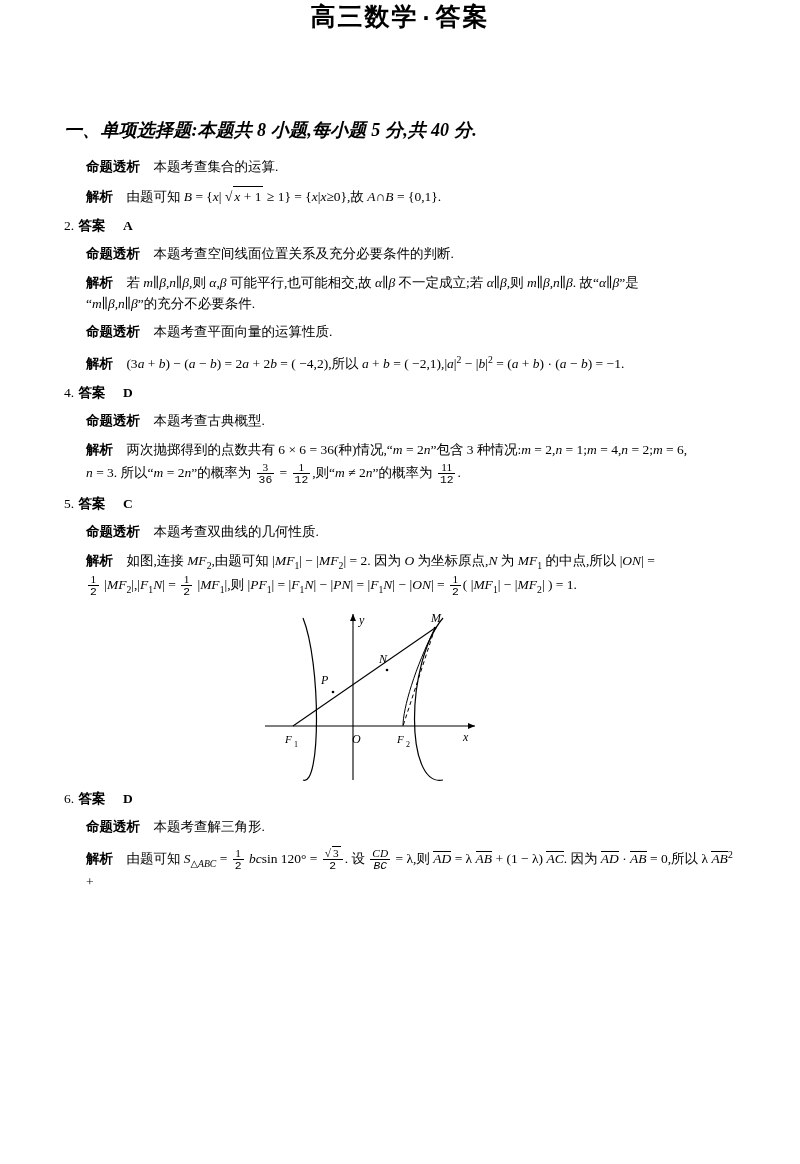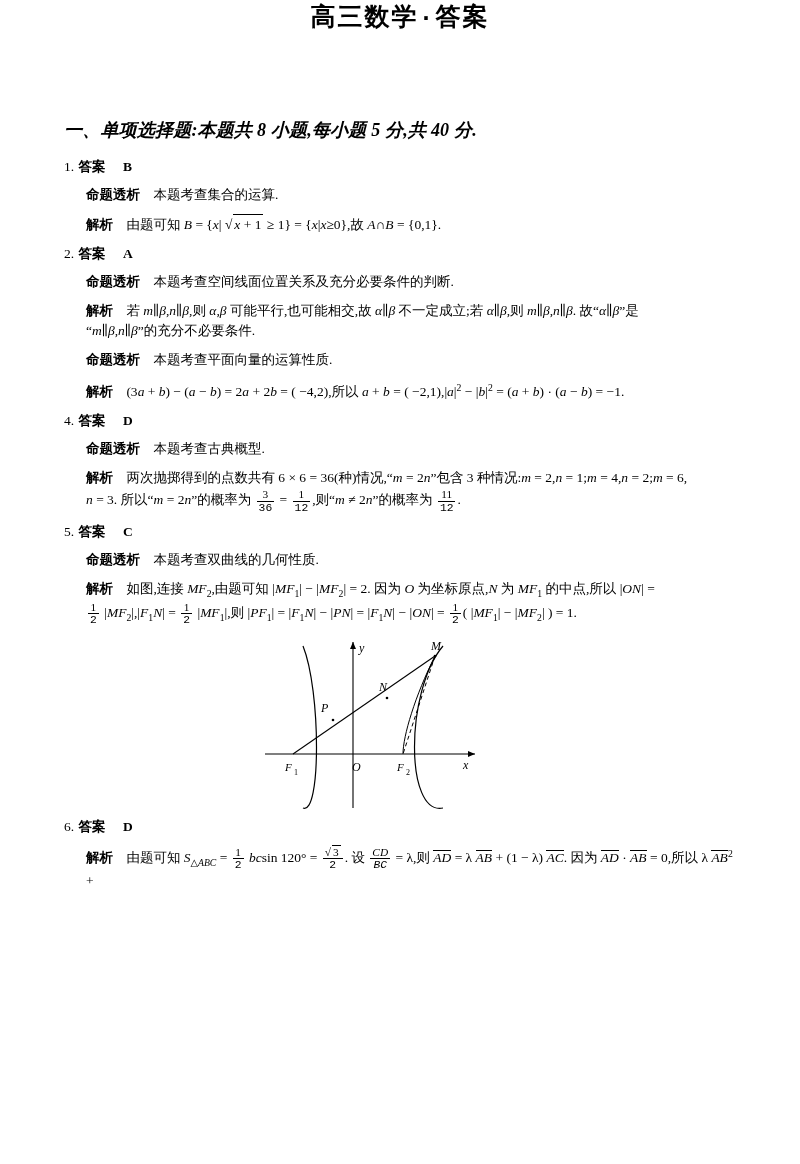--- a/index.html
+++ b/index.html
@@ -108,25 +108,20 @@
 
 <div class="page">
 
   <div class="doc-title">高三数学·答案</div>
 
   <div class="content">
 
     <div class="section-head">一、单项选择题:本题共 8 小题,每小题 5 分,共 40 分.</div>
 
     <div class="q-block">
-      <div class="q-answer">
-        <span class="num">1.</span>
-        <span class="lab">答案</span>
-        <span class="val">B</span>
-      </div>
       <div class="q-line">
         <span class="tag">命题透析</span>
         <span class="body">本题考查集合的运算.</span>
       </div>
       <div class="q-line">
         <span class="tag">解析</span>
         <span class="body">由题可知 <span class="it">B</span> = {<span class="it">x</span>| <span class="radical">√<span class="sqrt"><span class="it">x</span> + 1</span></span> ≥ 1} = {<span class="it">x</span>|<span class="it">x</span>≥0},故 <span class="it">A</span>∩<span class="it">B</span> = {0,1}.</span>
       </div>
     </div>
 
@@ -225,20 +220,24 @@
       </div>
     </div>
 
     <div class="q-block last-line">
       <div class="q-answer">
         <span class="num">6.</span>
         <span class="lab">答案</span>
         <span class="val">D</span>
       </div>
       <div class="q-line">
+        <span class="tag">命题透析</span>
+        <span class="body">本题考查解三角形.</span>
+      </div>
+      <div class="q-line">
         <span class="tag">解析</span>
         <span class="body">由题可知 <span class="it">S</span><sub>△<span class="it">ABC</span></sub> = <span class="frac"><span class="n">1</span><span class="d">2</span></span> <span class="it">bc</span>sin 120° = <span class="frac"><span class="n"><span class="radical">√<span class="sqrt">3</span></span></span><span class="d">2</span></span>. 设 <span class="frac"><span class="n"><span class="it">CD</span></span><span class="d"><span class="it">BC</span></span></span> = λ,则 <span style="border-top:1px solid #000; display:inline-block; line-height:1.1;"><span class="it">AD</span></span> = λ <span style="border-top:1px solid #000; display:inline-block; line-height:1.1;"><span class="it">AB</span></span> + (1 − λ) <span style="border-top:1px solid #000; display:inline-block; line-height:1.1;"><span class="it">AC</span></span>. 因为 <span style="border-top:1px solid #000; display:inline-block; line-height:1.1;"><span class="it">AD</span></span> · <span style="border-top:1px solid #000; display:inline-block; line-height:1.1;"><span class="it">AB</span></span> = 0,所以 λ <span style="border-top:1px solid #000; display:inline-block; line-height:1.1;"><span class="it">AB</span></span><sup>2</sup> +</span>
       </div>
     </div>
 
   </div>
 
 </div>
 
 </body></html>

